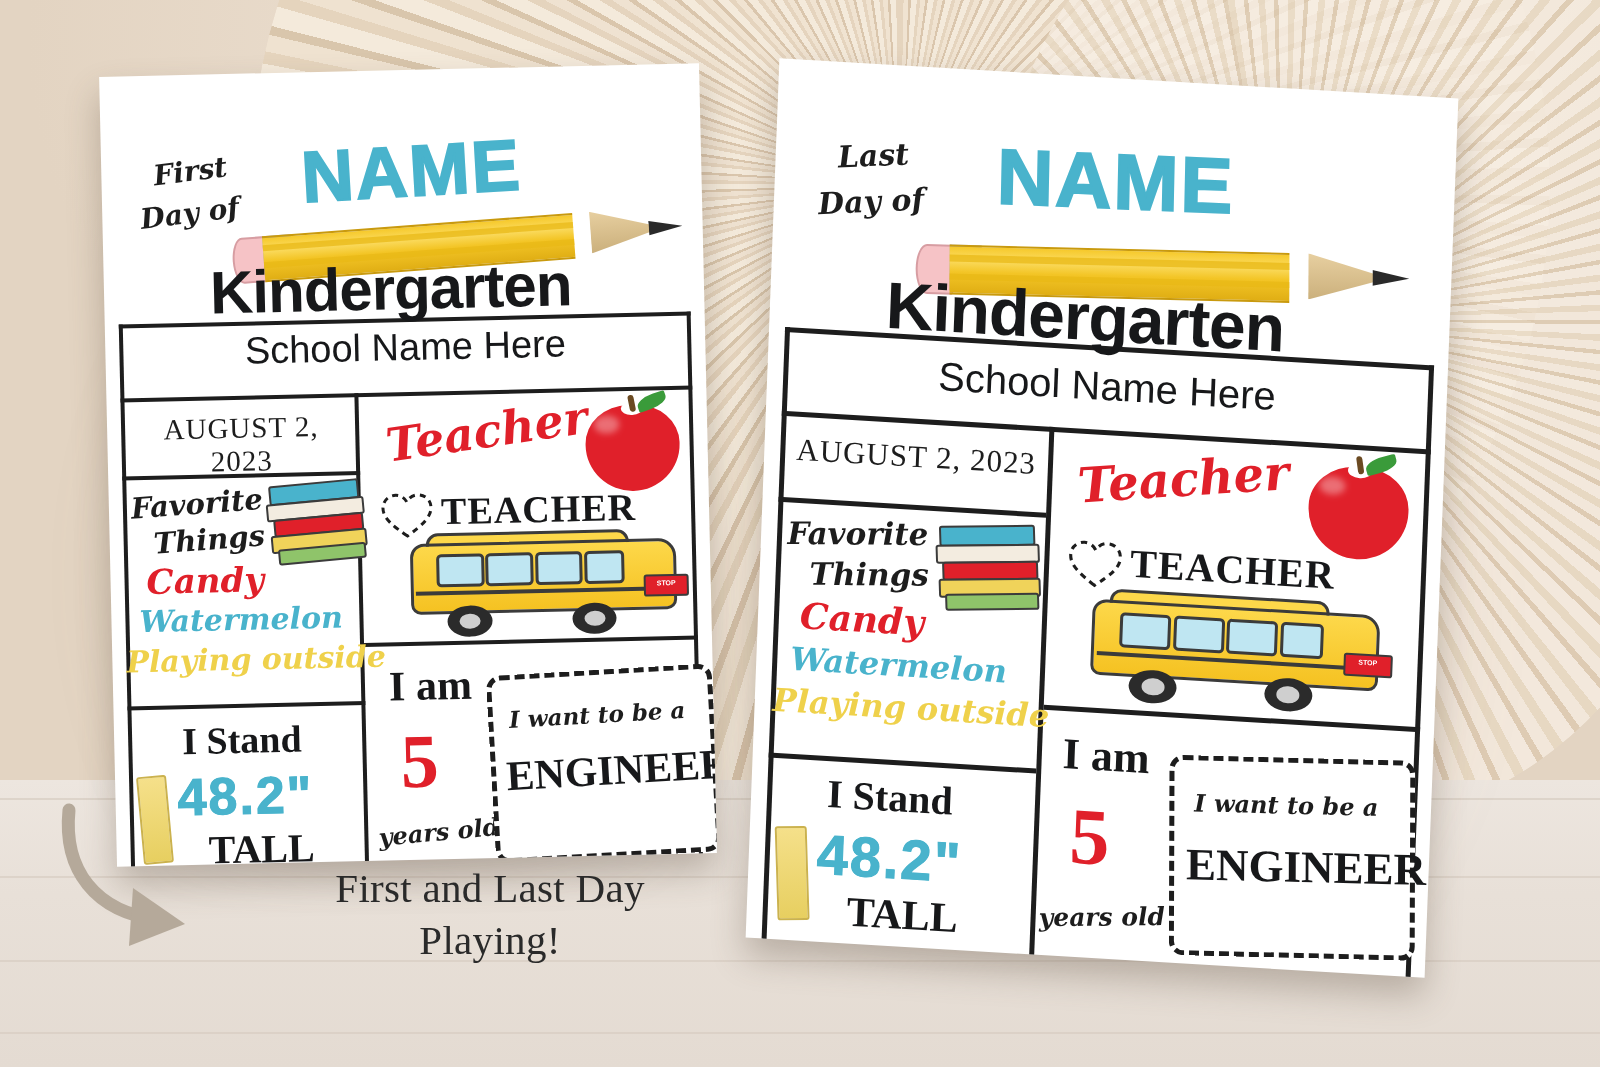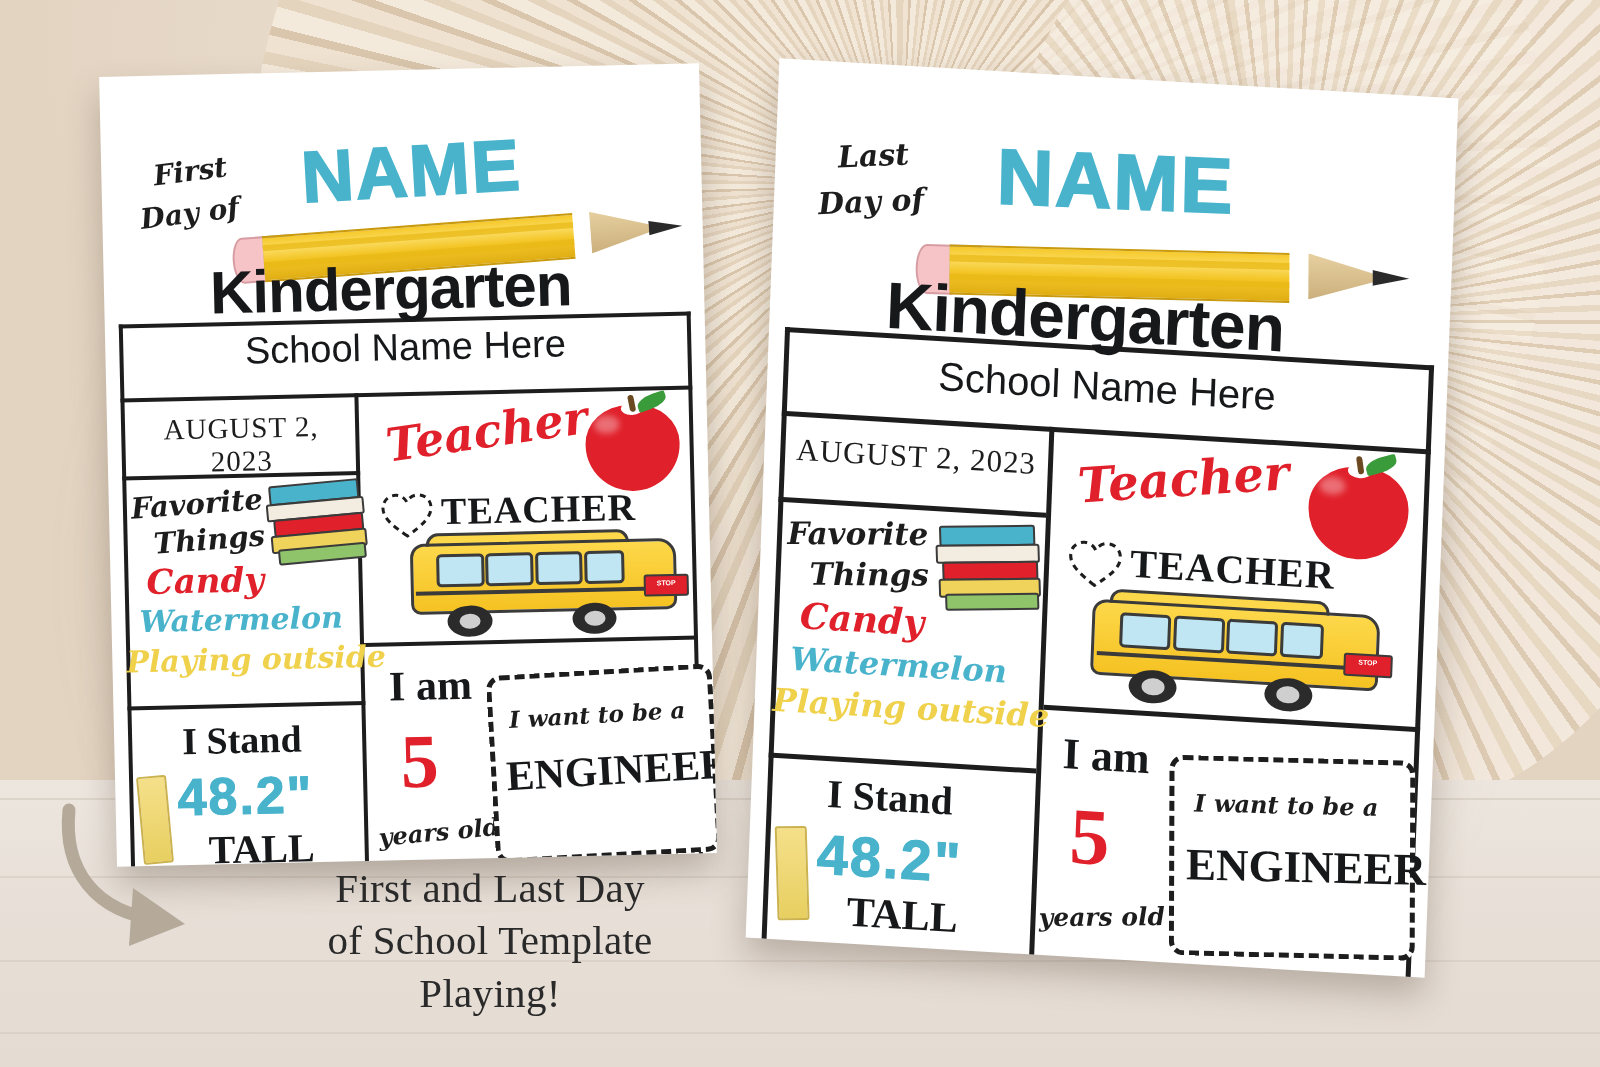--- a/index.html
+++ b/index.html
@@ -361,15 +361,14 @@
   </div>
 </div>
 
 <svg class="arrow" viewBox="0 0 190 170">
   <path d="M14 10 C 8 70, 40 112, 104 120" fill="none" stroke="#b5a99a" stroke-width="13" stroke-linecap="round"></path>
   <path d="M78 88 L130 124 L74 146 Z" fill="#b5a99a"></path>
 </svg>
 
 <div class="caption">
   <div>First and Last Day</div>
-  <div>of School Template</div>
   <div>Playing!</div>
 </div>
 
 </body></html>

